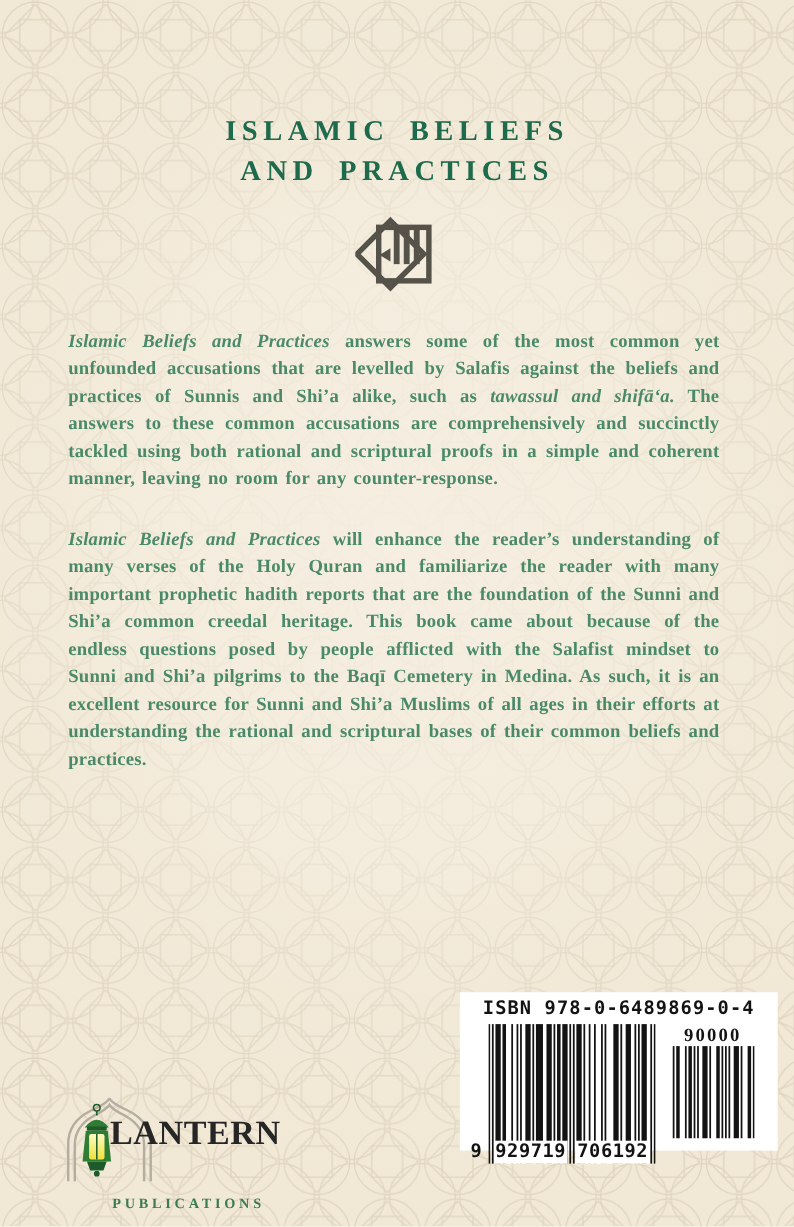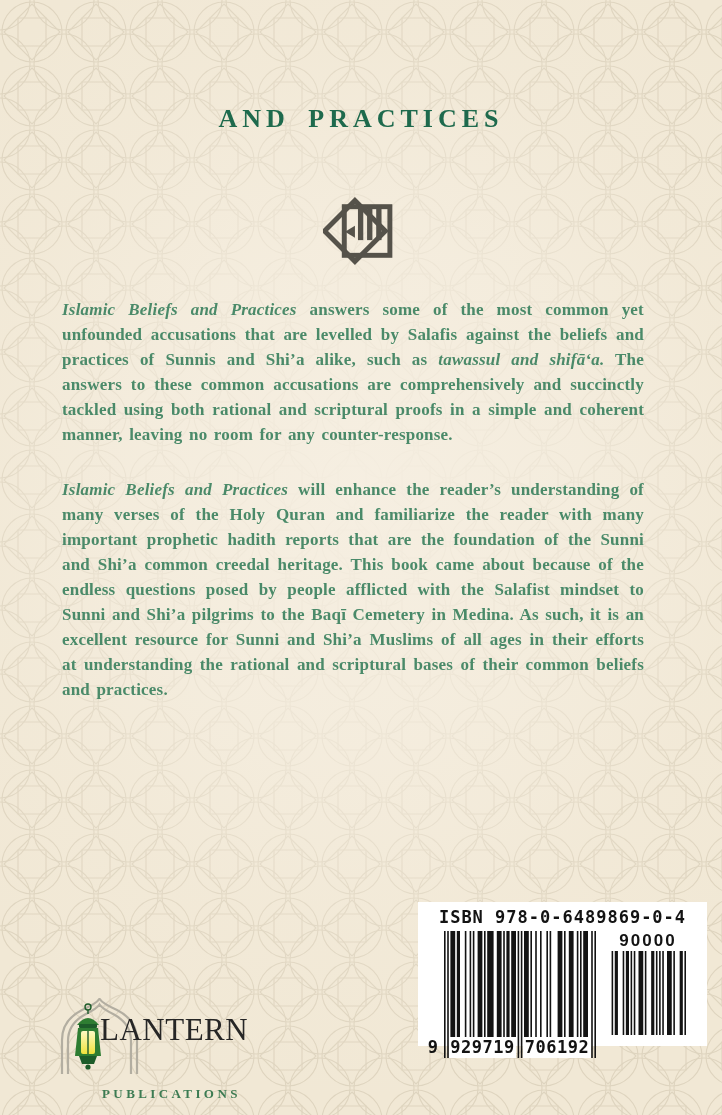--- a/index.html
+++ b/index.html
@@ -34,37 +34,37 @@
     width:76px;height:78px;
   }
   .ornament .outline{fill:none;stroke:var(--c-ornament);stroke-width:6.5;}
   .ornament .solid{fill:var(--c-ornament);stroke:none;}
   .description{
     position:absolute;top:297px;left:62px;width:598px;
     color:var(--c-body);
     font-size:17px;line-height:25px;font-weight:bold;
     text-align:justify;letter-spacing:0.2px;word-spacing:2px;
   }
-  .description p{margin:0 16px 30px 0;}
+  .description p{margin:0 6px 30px 0;}
   .description .it{font-style:italic;}
   .barcode-box{
     position:absolute;left:418px;top:902px;width:289px;height:144px;
     background:var(--c-barcode-bg);
   }
   .isbn-label{
     position:absolute;top:5px;left:0;right:0;text-align:center;
     font-family:"DejaVu Sans Mono",monospace;
     font-size:17px;font-weight:bold;letter-spacing:1px;
     color:var(--c-bars);white-space:nowrap;
   }
   .main-barcode{position:absolute;left:26px;top:29px;width:152px;height:127px;}
   .addon-barcode{position:absolute;left:192px;top:29px;width:76px;height:105px;}
   .addon-label{
     display:block;text-align:center;
-    font-family:Liberation Sans, sans-serif;
+    font-family:Liberation Serif, serif;
     font-size:17px;font-weight:bold;letter-spacing:2px;
     color:var(--c-bars);line-height:20px;
   }
   svg.bars{display:block;width:100%;}
   svg.bars rect{fill:var(--c-bars);}
   .main-barcode svg.bars{height:127px;}
   .addon-barcode svg.bars{height:84px;}
   .digit-group{
     position:absolute;bottom:0;height:21px;line-height:21px;
     background:var(--c-barcode-bg);
@@ -78,21 +78,21 @@
   .publisher{position:absolute;left:54px;top:998px;width:250px;height:80px;}
   .arch-svg{position:absolute;left:0;top:0;width:92px;height:76px;}
   .arch{fill:none;stroke:var(--c-arch);stroke-width:2.2;}
   .lantern-dark{fill:var(--c-lantern-dark);}
   .lantern-mid{fill:var(--c-lantern-mid);}
   .lantern-line{stroke:var(--c-lantern-dark);stroke-width:1.4;fill:none;}
   .stopA{stop-color:var(--c-lantern-glow2);}
   .stopB{stop-color:var(--c-lantern-glow);}
   .pub-name{
     position:absolute;left:46px;top:16px;
-    font-size:31px;font-weight:normal;color:var(--c-name);
+    font-size:31px;font-weight:bold;color:var(--c-name);
     letter-spacing:0.5px;line-height:32px;white-space:nowrap;text-align:right;
   }
   .pub-subtitle{
     position:absolute;left:48px;top:49px;
     font-size:13px;font-weight:bold;color:var(--c-publications);
     letter-spacing:3.4px;white-space:nowrap;margin-top:39px;
   }
 </style>
 </head>
 <body>
@@ -111,20 +111,21 @@
           <path d="M32 4 L60 32 L32 60 L4 32 Z"></path>
           <path d="M18 18 L46 18 L46 46 L18 46 Z"></path>
         </g>
       </pattern>
     </defs>
     <rect width="722" height="1115" fill="url(#tile)" opacity="0.62"></rect>
   </svg>
   <div class="vignette"></div>
 
   <div class="title">
+    <div>ISLAMIC BELIEFS</div>
     <div>AND PRACTICES</div>
   </div>
 
   <svg class="ornament" viewBox="0 0 100 100" aria-hidden="true">
     <path class="outline" d="M42 10 L82 50 L42 90 L2 50 Z"></path>
     <rect class="outline" x="28" y="18" width="60" height="64"></rect>
     <rect class="solid" x="46" y="18" width="7" height="44"></rect>
     <rect class="solid" x="58" y="18" width="7" height="44"></rect>
     <rect class="solid" x="70" y="18" width="7" height="44"></rect>
     <path class="solid" d="M42 43 L29 51 L42 59 Z"></path>

